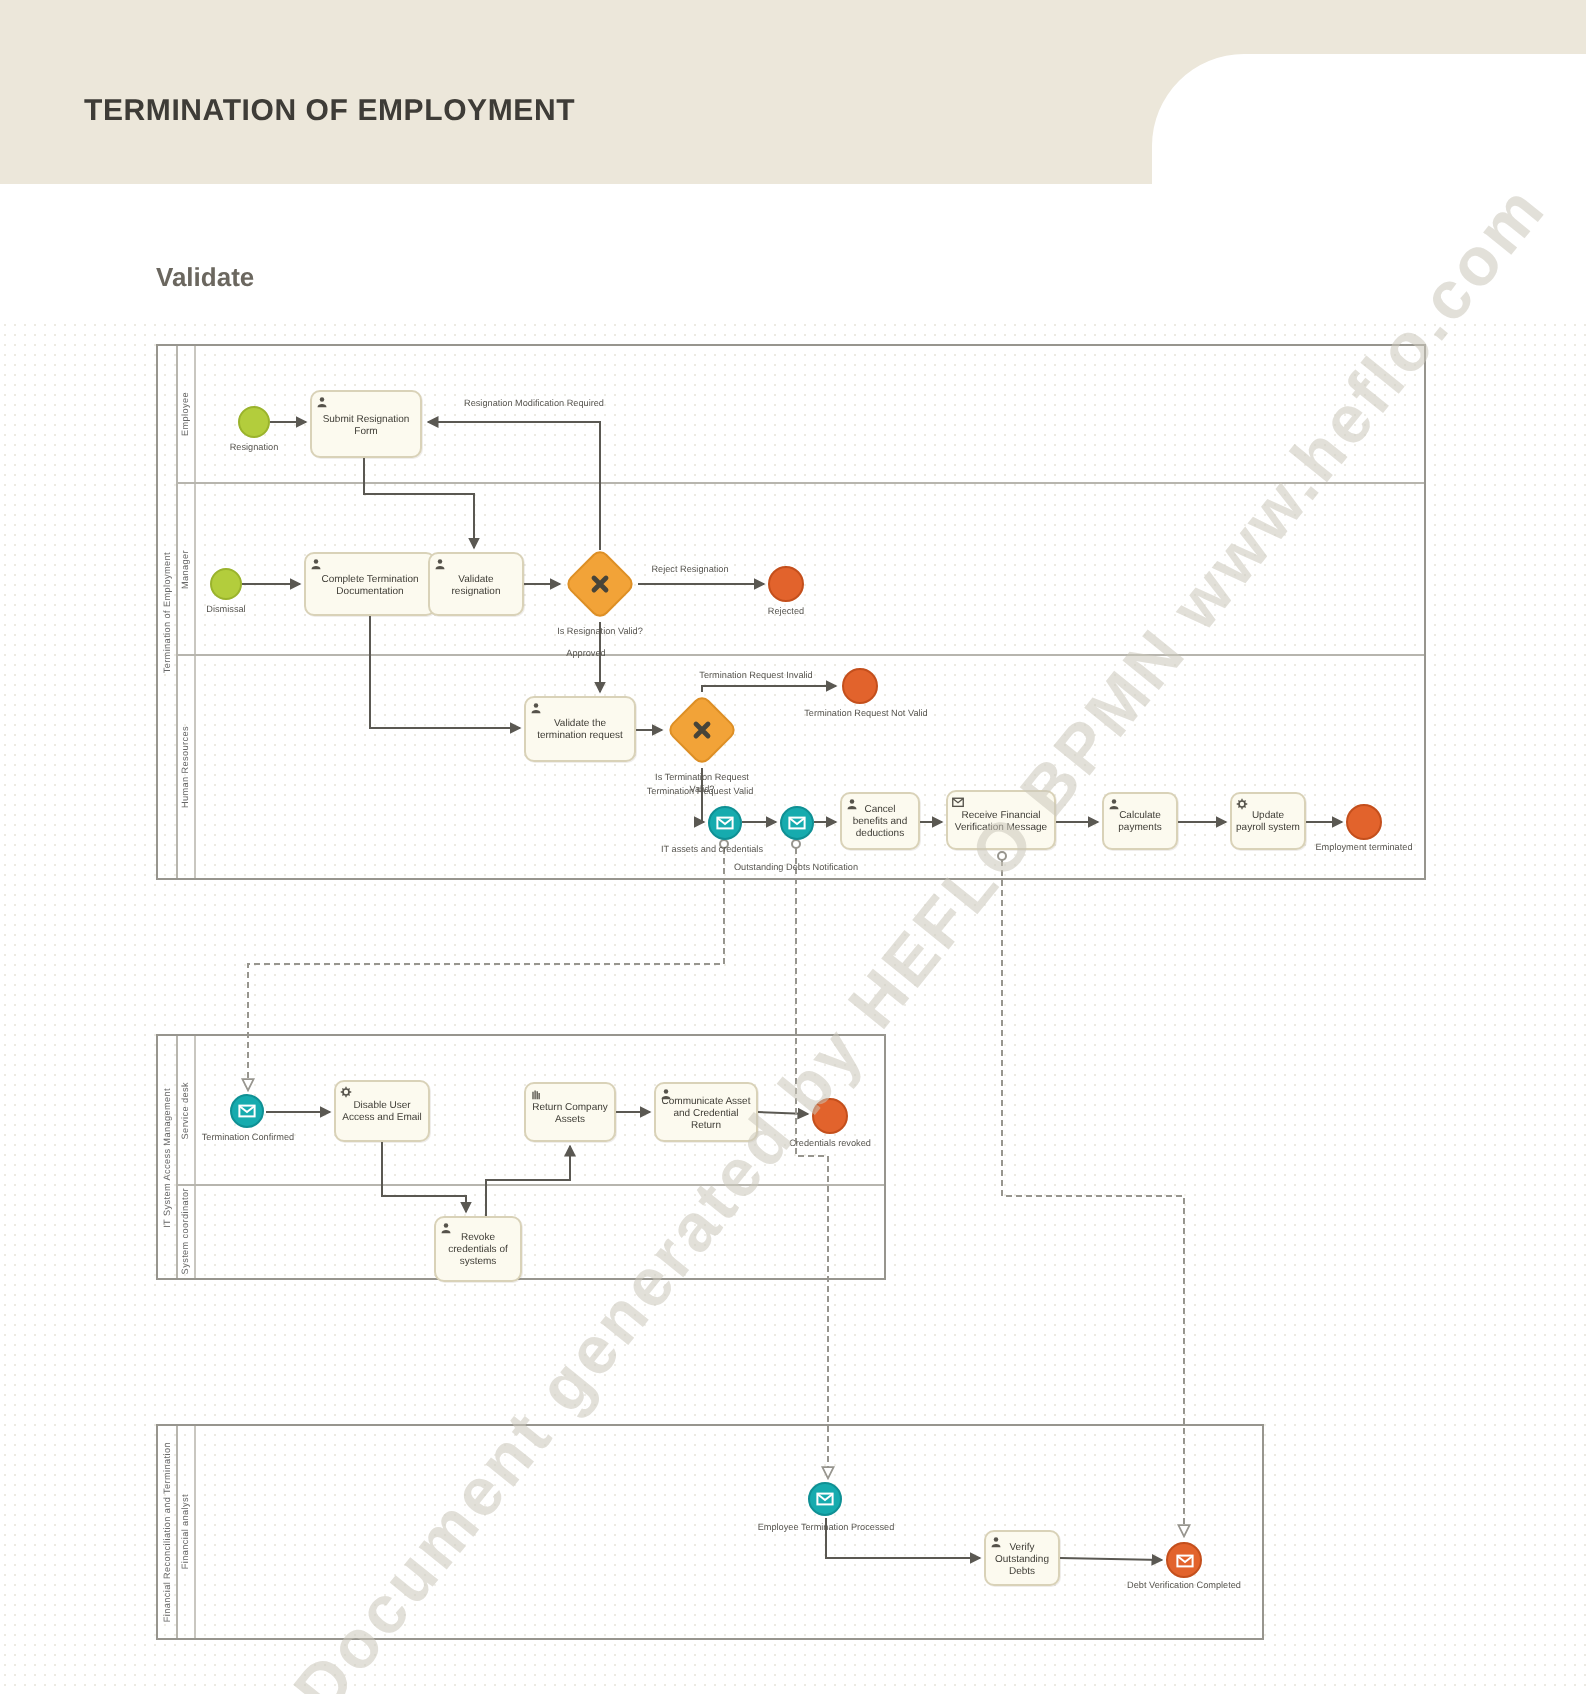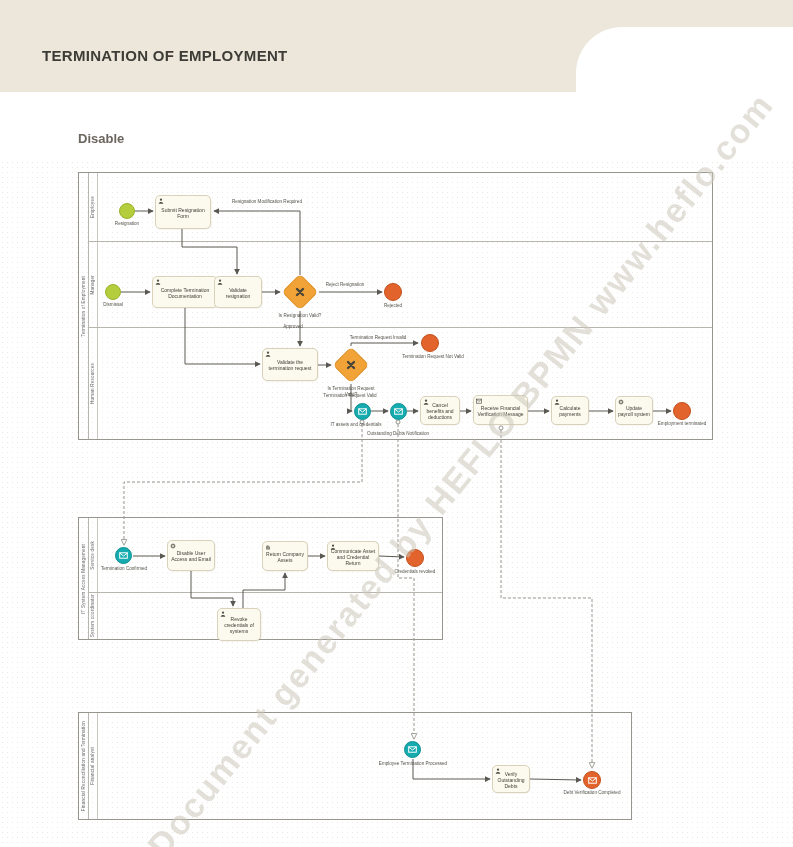--- a/index.html
+++ b/index.html
@@ -56,21 +56,21 @@
              color:rgba(203,198,185,.55);white-space:nowrap;z-index:6;pointer-events:none;}
 </style>
 </head>
 <body>
 
 <div class="page">
 
   <div class="hdr-strip"></div>
   <div class="hdr-cut"></div>
   <div class="hdr-title">TERMINATION OF EMPLOYMENT</div>
-  <div class="section-title">Disable</div>
+  <div class="section-title">Validate</div>
 
   <div class="canvas"></div>
 
   <div class="pool" style="left:78px;top:172px;width:635px;height:268px">
     <div class="pool-name">
         <span class="vtext">Termination of Employment</span>
       </div>
     <div class="lane" style="top:0;height:68px">
       <div class="lane-name">
           <span class="vtext">Employee</span>

